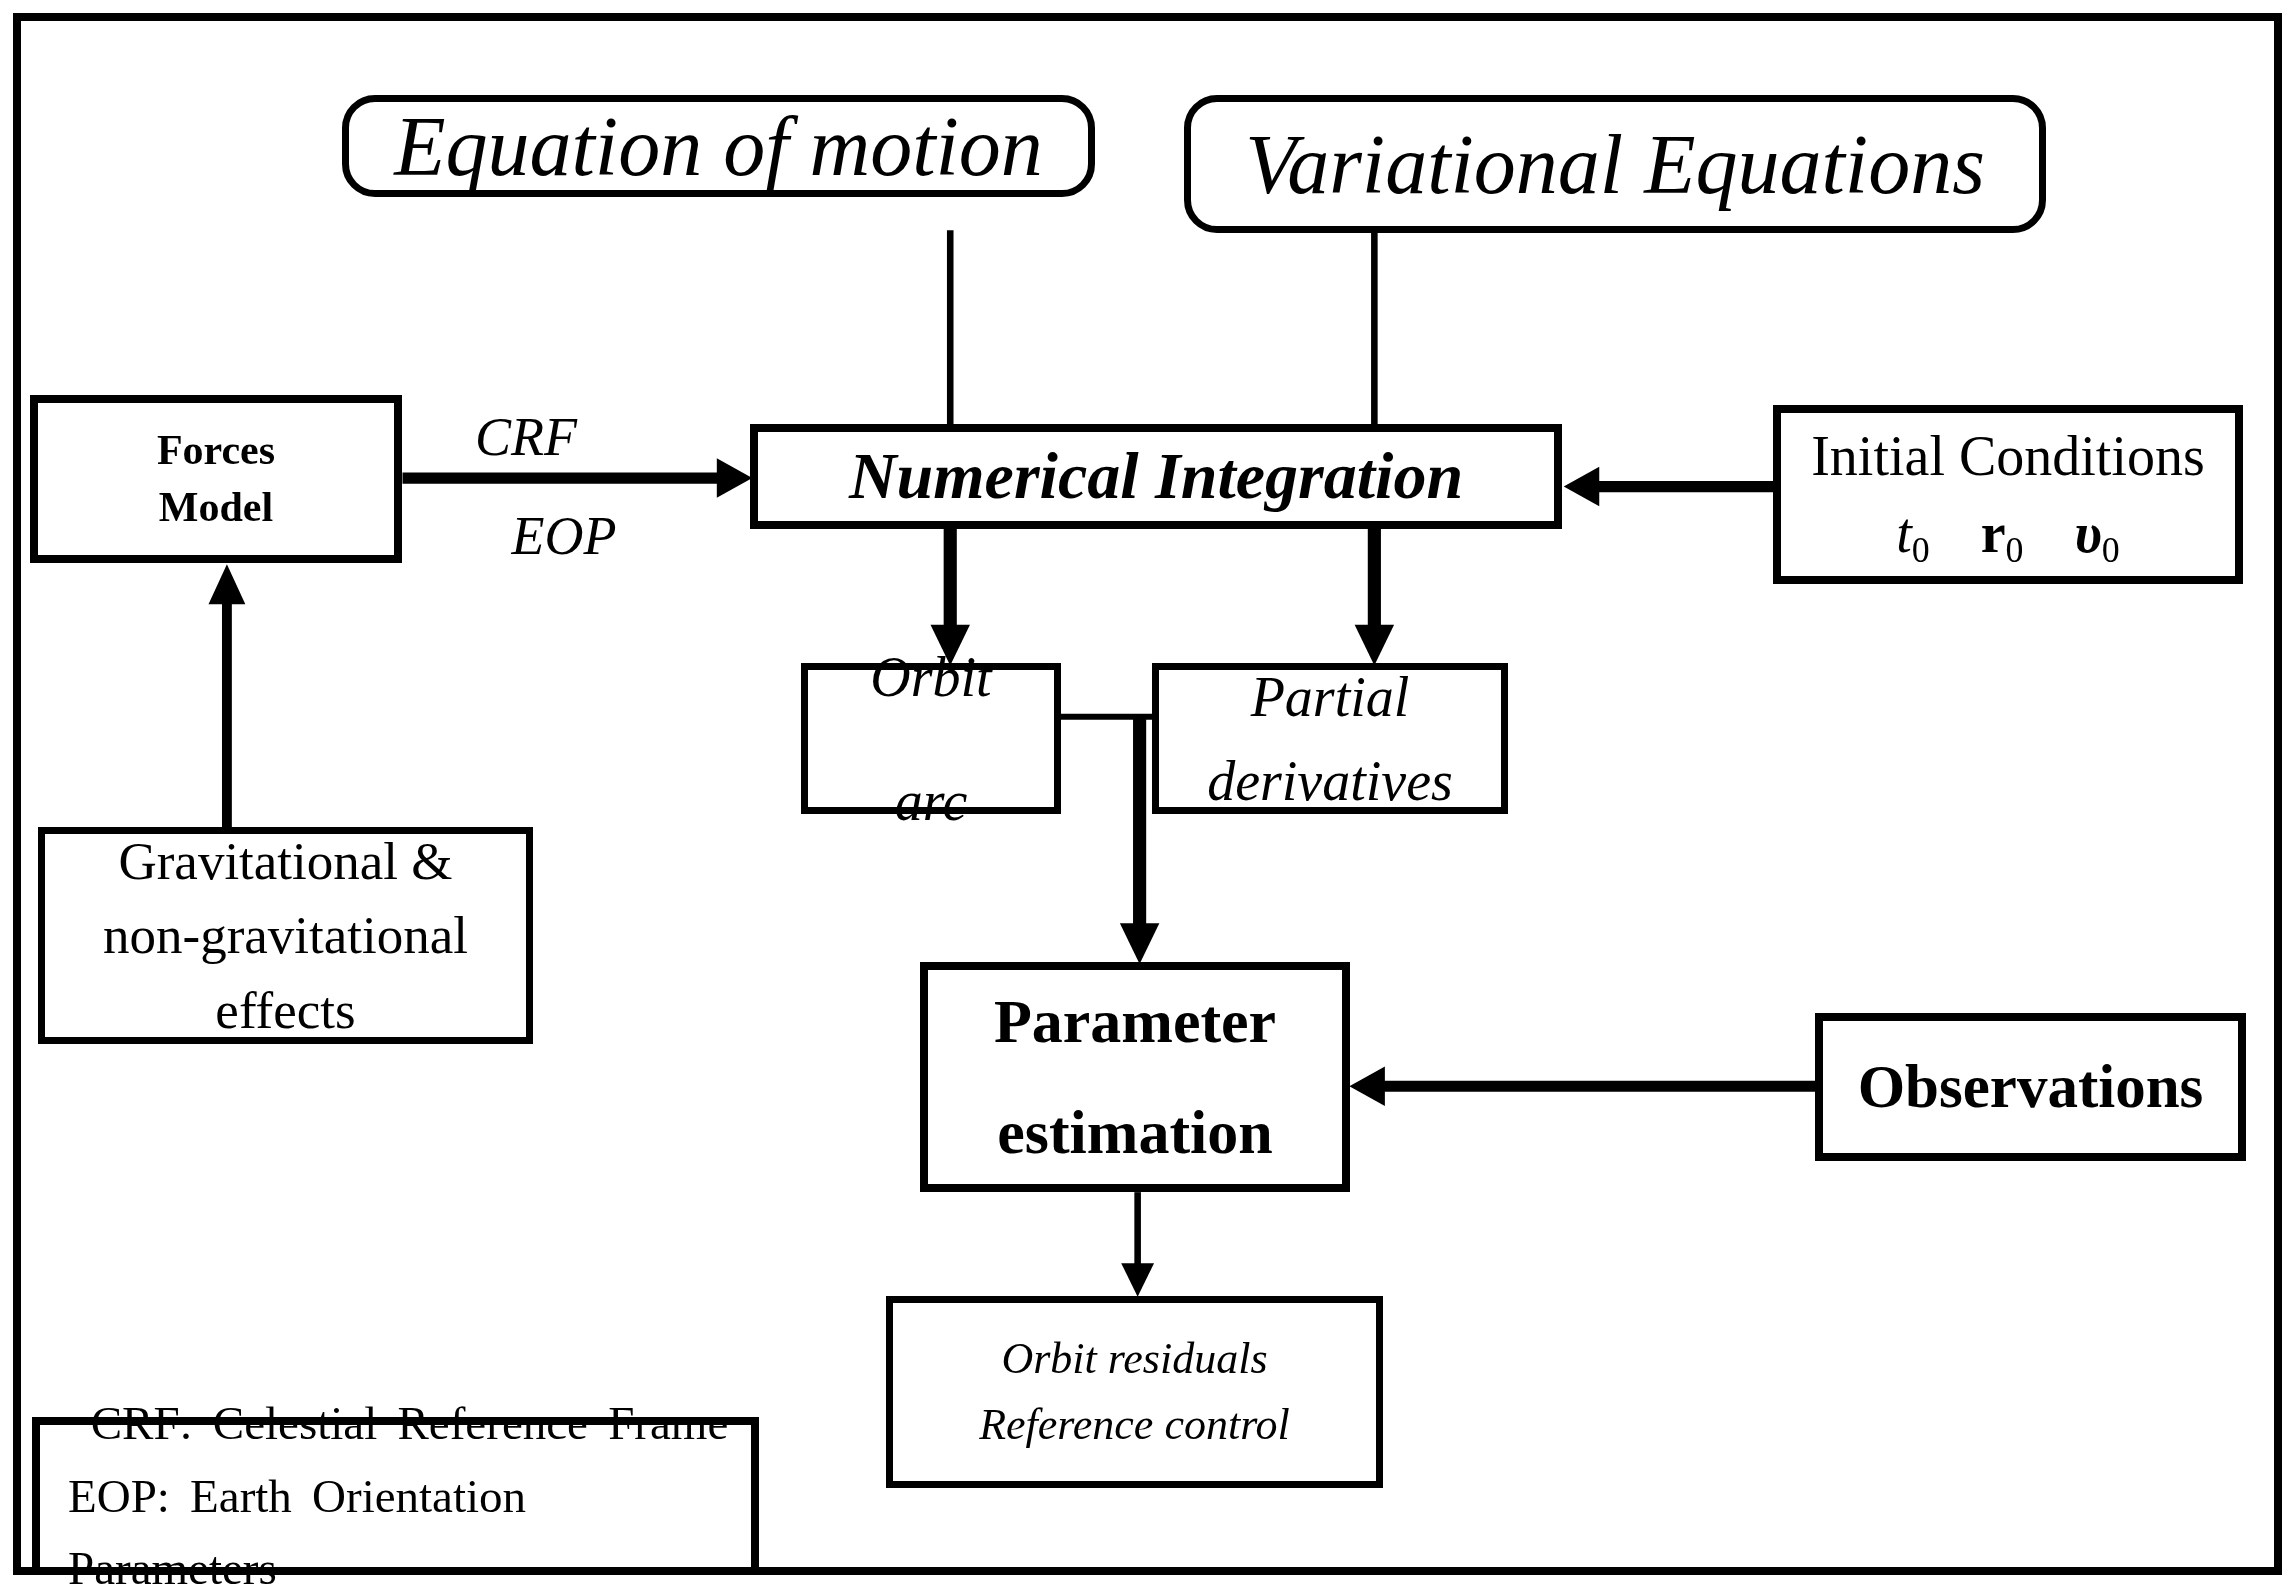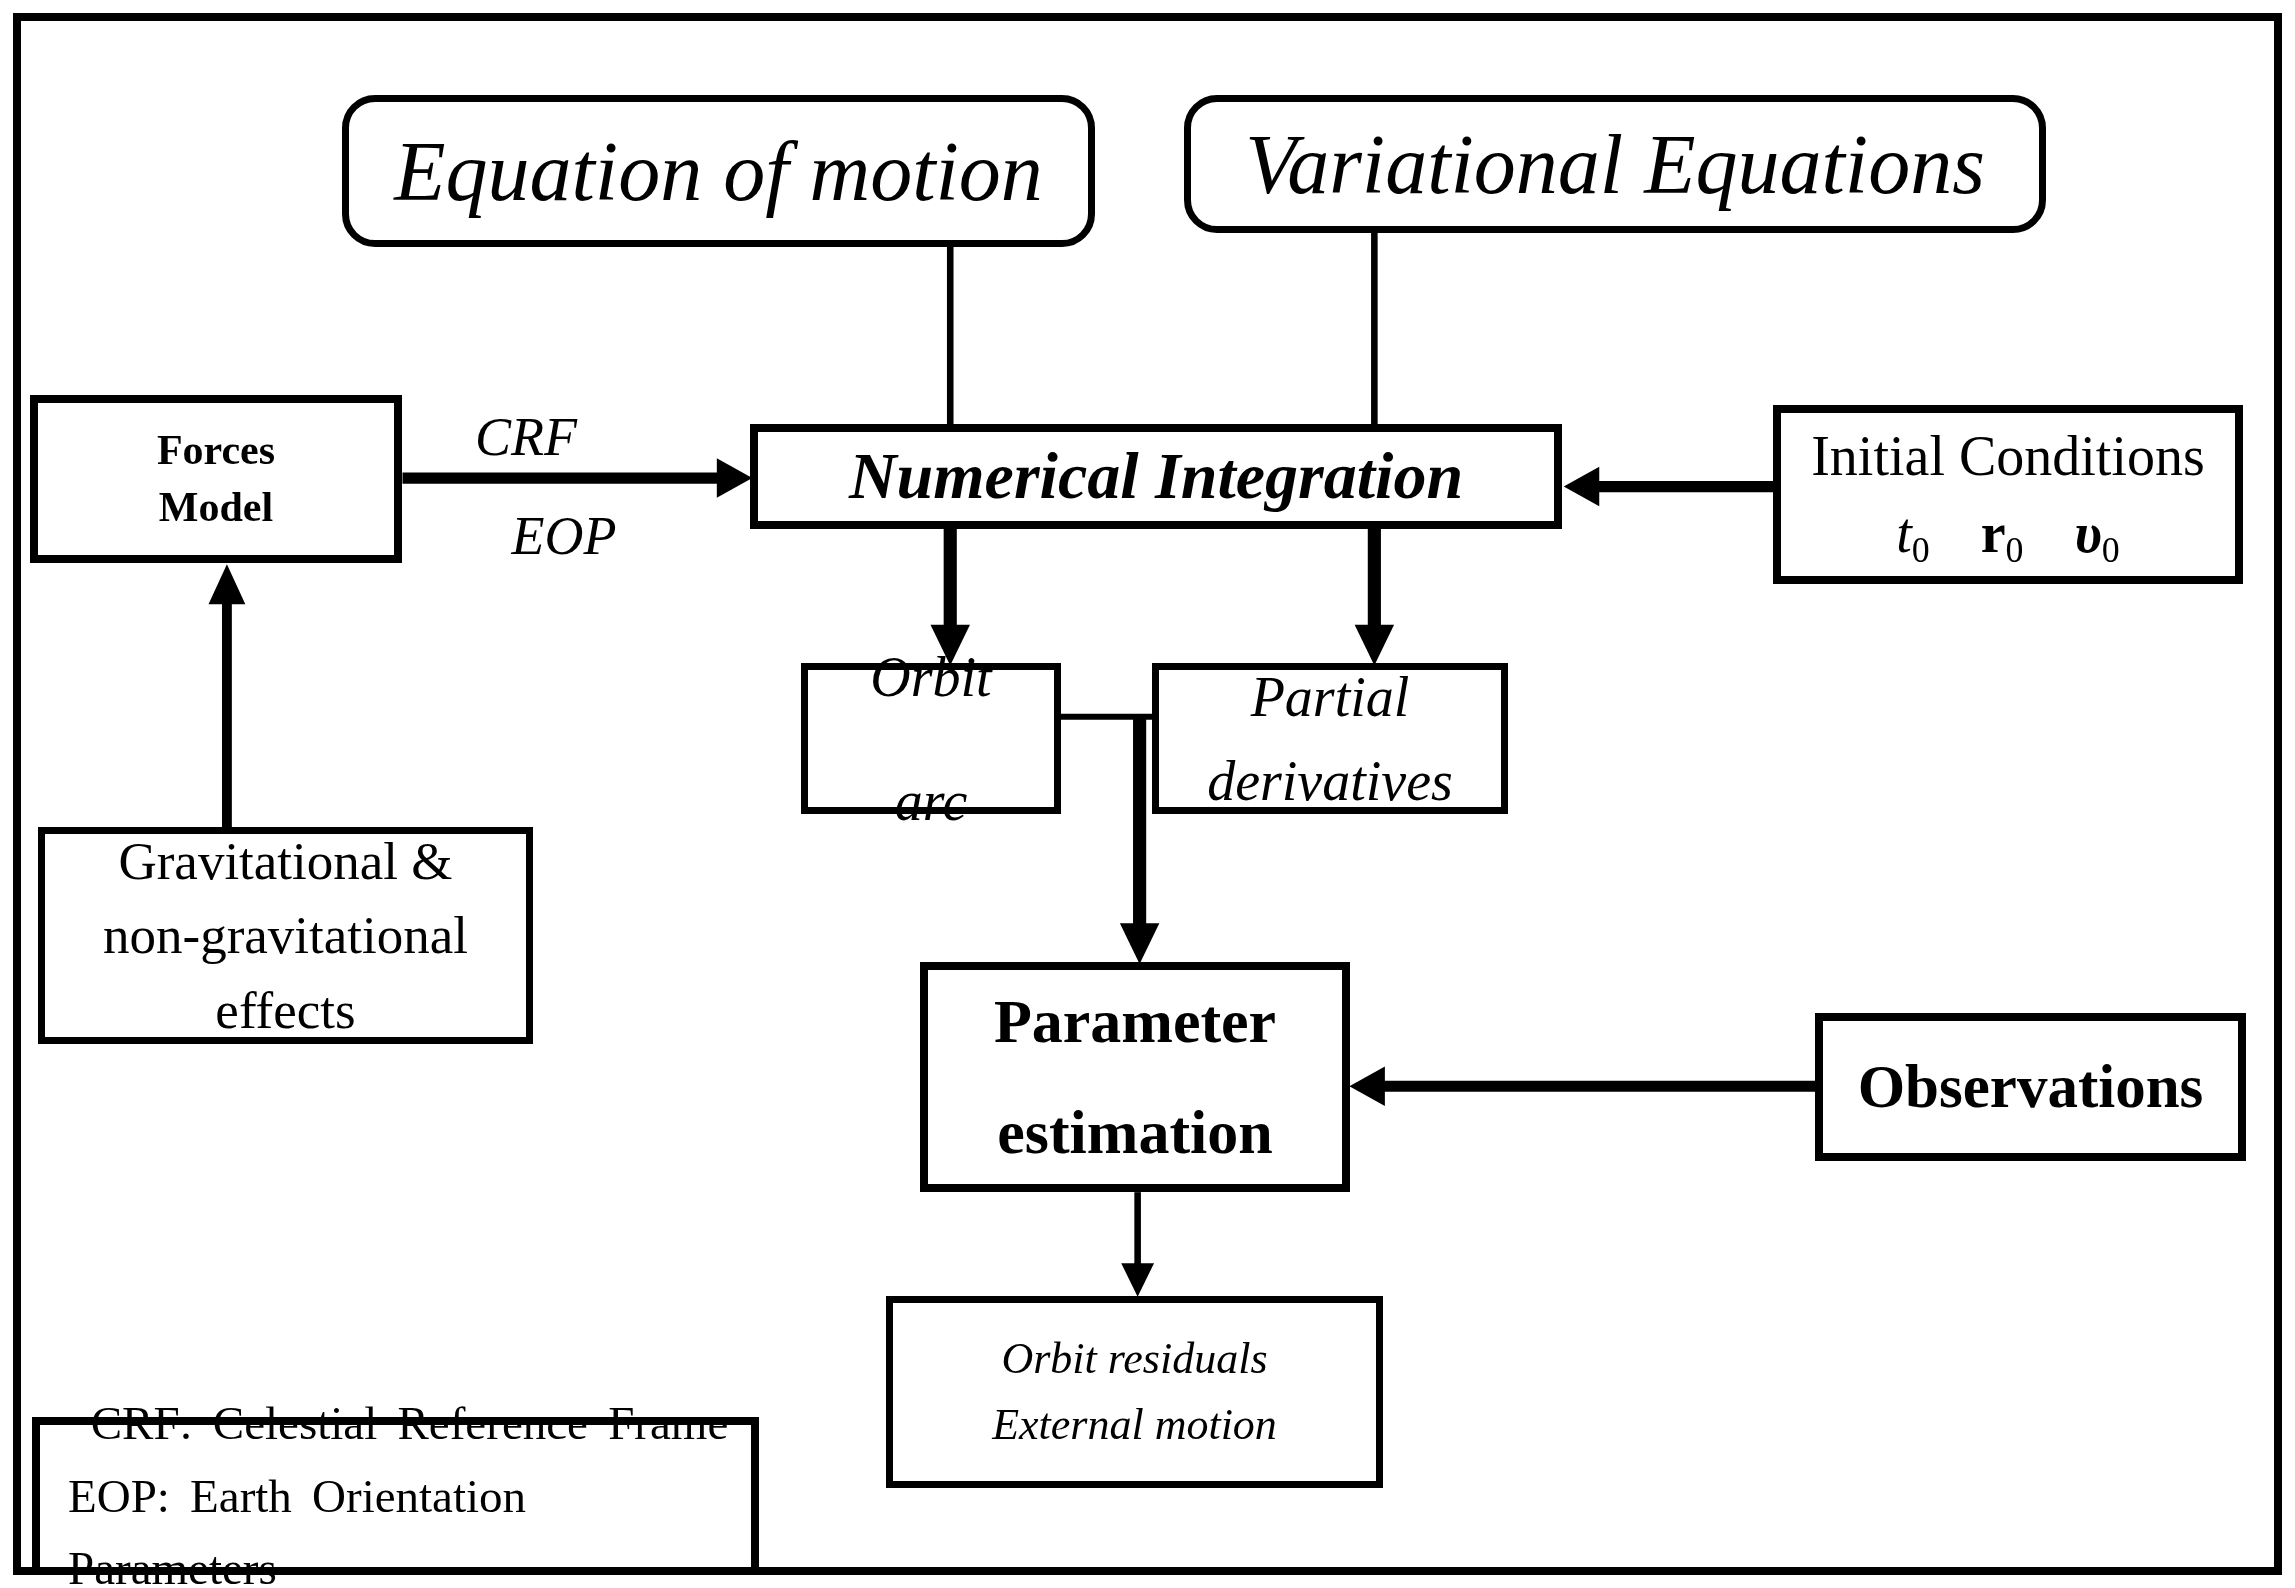--- a/index.html
+++ b/index.html
@@ -9,21 +9,21 @@
   }
   .frame{position:absolute;left:13px;top:13px;width:2269px;height:1562px;border:8px solid #000;box-sizing:border-box;}
   svg.wires{position:absolute;left:0;top:0;z-index:1;}
   .node{
     position:absolute;box-sizing:border-box;background:#fff;border:8px solid #000;
     display:flex;flex-direction:column;align-items:center;justify-content:center;
     text-align:center;z-index:2;line-height:1.25;
   }
   .rounded{border-radius:33px;border-width:7.2px;}
   .it{font-style:italic;}
-  .node-eq-motion{left:342px;top:95px;width:753px;height:152px;font-size:84px;}
+  .node-eq-motion{left:342px;top:95px;width:753px;height:102px;font-size:84px;}
   .node-var-eq{left:1184px;top:95px;width:862px;height:138px;font-size:84px;}
   .node-forces{left:30px;top:395px;width:372px;height:168px;font-size:42px;font-weight:bold;line-height:1.35;}
   .node-ni{left:750px;top:424px;width:812px;height:105px;font-size:66px;font-weight:bold;font-style:italic;}
   .node-ic{left:1773px;top:405px;width:470px;height:179px;font-size:56px;line-height:1.3;}
   .node-orbit-arc{left:801px;top:663px;width:260px;height:151px;font-size:56px;font-style:italic;line-height:1.5;gap:40px;}
   .node-partial{left:1152px;top:663px;width:356px;height:151px;font-size:56px;font-style:italic;line-height:1.5;}
   .node-pe{left:920px;top:962px;width:430px;height:230px;font-size:62px;font-weight:bold;line-height:1.6;gap:12px;}
   .node-obs{left:1815px;top:1013px;width:431px;height:148px;font-size:61px;font-weight:bold;}
   .node-resid{left:886px;top:1296px;width:497px;height:192px;font-size:44px;font-style:italic;line-height:1.5;}
   .node-grav{left:38px;top:827px;width:495px;height:217px;font-size:53px;line-height:1.4;border-width:7.2px;}
@@ -141,21 +141,21 @@
     <span>Parameter</span>
     <span>estimation</span>
   </div>
 
   <div class="node node-obs">
     <span>Observations</span>
   </div>
 
   <div class="node node-resid" style="border-width:7.2px;">
     <span>Orbit residuals</span>
-    <span>External motion</span>
+    <span>Reference control</span>
   </div>
 
   <div class="node node-grav">
     <span>Gravitational &amp;</span>
     <span>non-gravitational</span>
     <span>effects</span>
   </div>
 
   <div class="node node-legend">
     <span>CRF: Celestial Reference Frame</span>

